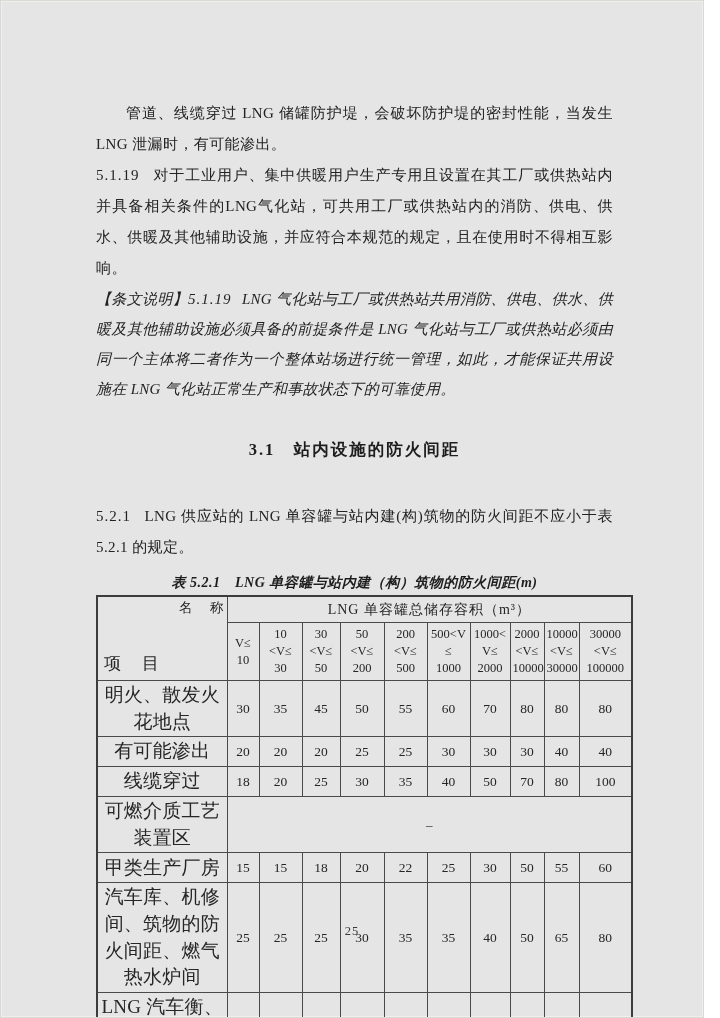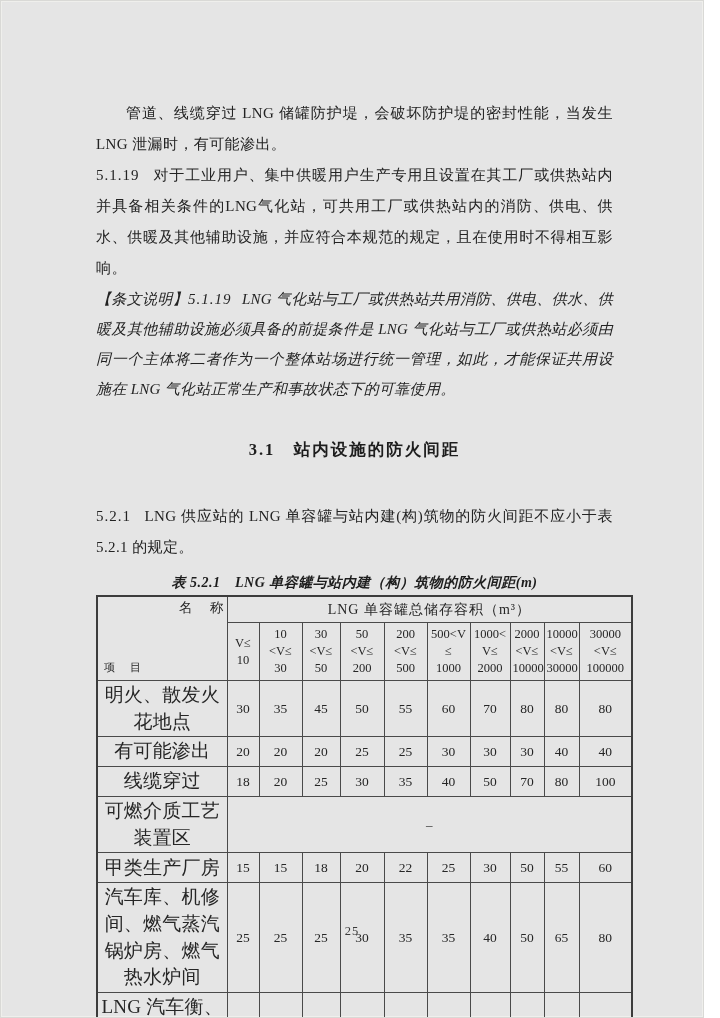--- a/index.html
+++ b/index.html
@@ -77,21 +77,21 @@
   td.row-label{
     font-size:19px;line-height:1.4;text-align:center;padding-left:5px;letter-spacing:0.2px;
   }
   td.val{font-size:13.5px;text-align:center;}
   tr.r-single td{height:27px;}
   tr.r-short td{height:22px;}
   tr.r-tall td{height:51px;}
   td.merged-dash{text-align:center;font-size:13px;}
   th.corner{position:relative;}
   .corner-top{position:absolute;top:2px;right:1px;font-size:13.5px;letter-spacing:2px;}
-  .corner-bottom{position:absolute;bottom:5px;left:6px;font-size:11px;letter-spacing:2px;text-align:center;}
+  .corner-bottom{position:absolute;bottom:5px;left:6px;font-size:17px;letter-spacing:2px;text-align:center;}
   .page-number{
     position:absolute;left:0;right:0;bottom:78px;
     text-align:center;font-size:12.5px;color:#3a3a3a;letter-spacing:1px;
   }
 </style>
 </head>
 <body>
 
 <div class="page">
 
@@ -213,21 +213,21 @@
         <td class="val">18</td>
         <td class="val">20</td>
         <td class="val">22</td>
         <td class="val">25</td>
         <td class="val">30</td>
         <td class="val">50</td>
         <td class="val">55</td>
         <td class="val">60</td>
       </tr>
       <tr class="r-tall">
-        <td class="row-label">汽车库、机修间、燃气蒸汽锅炉房、燃气热水炉间</td>
+        <td class="row-label">汽车库、机修间、筑物的防火间距、燃气热水炉间</td>
         <td class="val">25</td>
         <td class="val">25</td>
         <td class="val">25</td>
         <td class="val">30</td>
         <td class="val">35</td>
         <td class="val">35</td>
         <td class="val">40</td>
         <td class="val">50</td>
         <td class="val">65</td>
         <td class="val">80</td>

